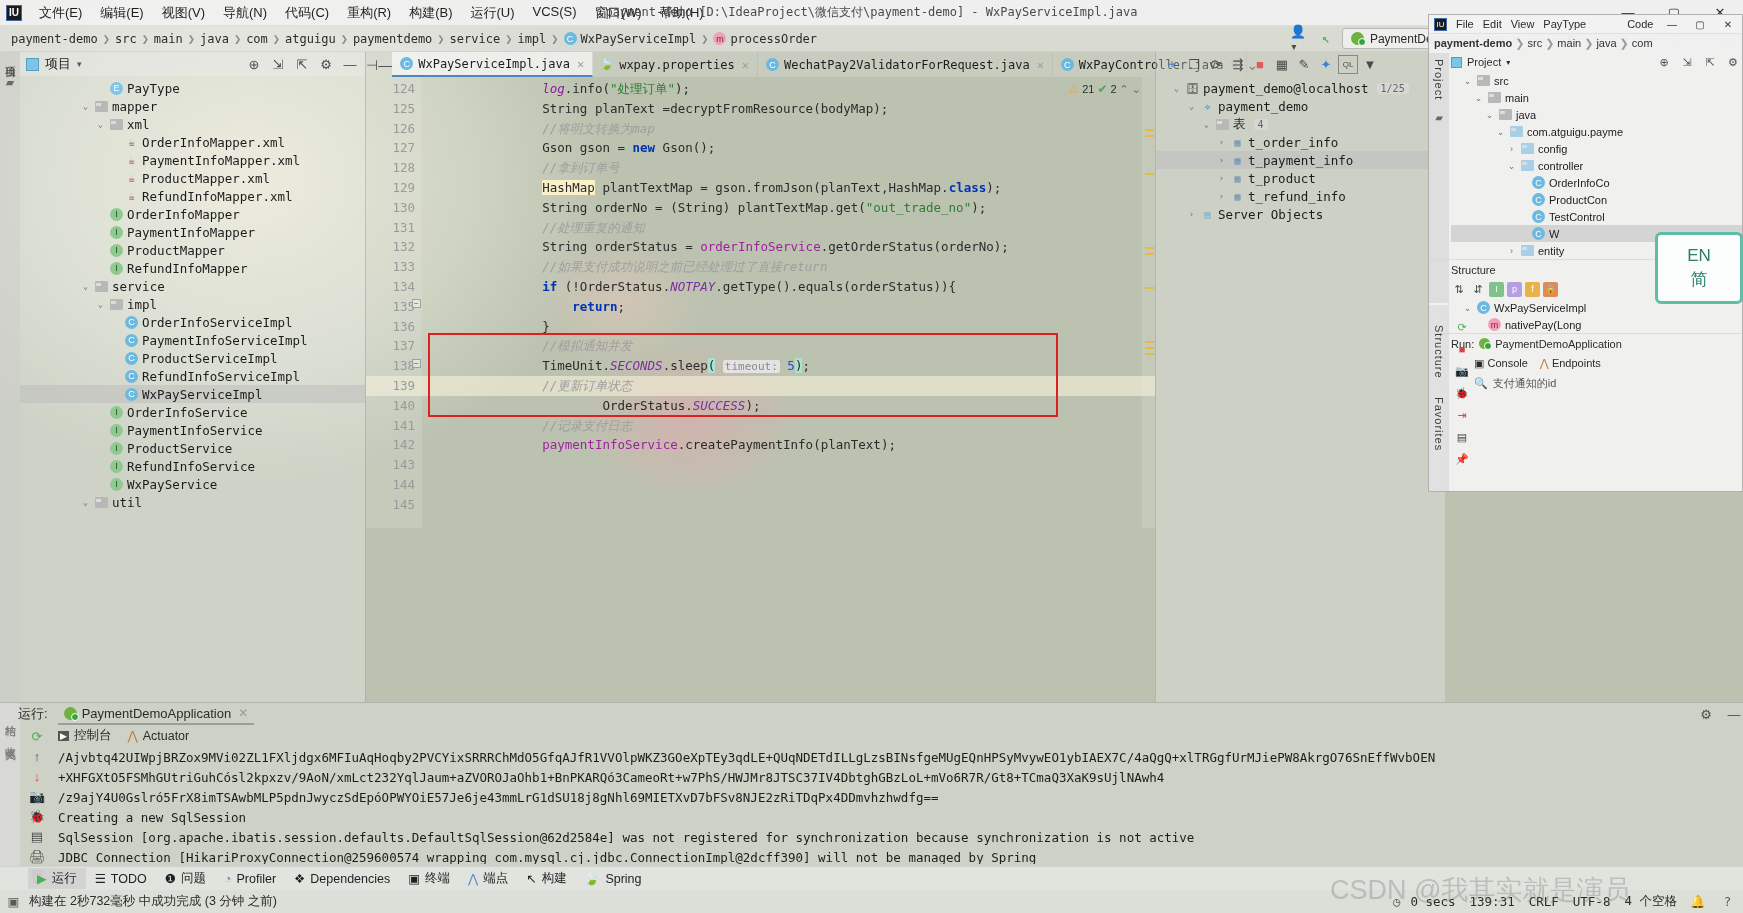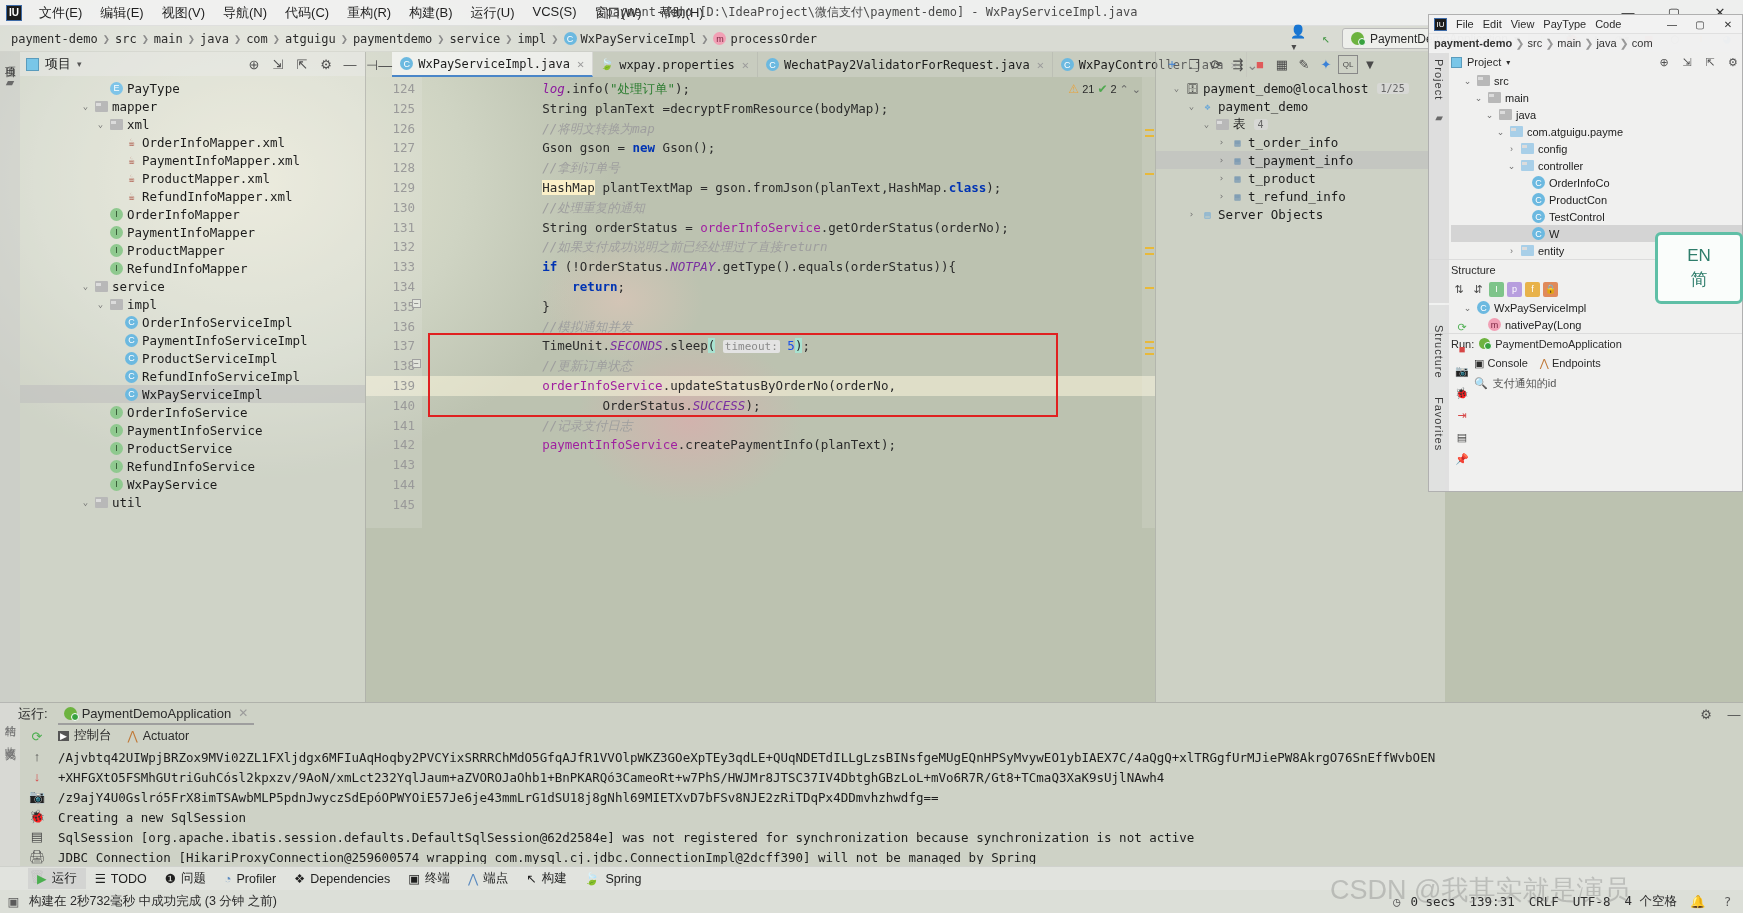--- a/index.html
+++ b/index.html
@@ -545,30 +545,30 @@
       <div class="fold" style="top:222px;">−</div>
       <div class="fold" style="top:282px;">−</div>
     </div>
     <div id="code">
         <div class="cl">        <span class="fld">log</span>.info(<span class="str">"处理订单"</span>);</div>
         <div class="cl">        String planText =decryptFromResource(bodyMap);</div>
         <div class="cl">        <span class="cmt">//将明文转换为map</span></div>
         <div class="cl">        Gson gson = <span class="kw">new</span> Gson();</div>
         <div class="cl">        <span class="cmt">//拿到订单号</span></div>
         <div class="cl">        <span class="hl-hashmap">HashMap</span> plantTextMap = gson.fromJson(planText,HashMap.<span class="kw">class</span>);</div>
+        <div class="cl">        String orderNo = (String) plantTextMap.get(<span class="str">"out_trade_no"</span>);</div>
         <div class="cl">        <span class="cmt">//处理重复的通知</span></div>
         <div class="cl">        String orderStatus = <span class="svc">orderInfoService</span>.getOrderStatus(orderNo);</div>
         <div class="cl">        <span class="cmt">//如果支付成功说明之前已经处理过了直接return</span></div>
         <div class="cl">        <span class="kw">if</span> (!OrderStatus.<span class="sconst">NOTPAY</span>.getType().equals(orderStatus)){</div>
         <div class="cl">            <span class="kw">return</span>;</div>
         <div class="cl">        }</div>
         <div class="cl">        <span class="cmt">//模拟通知并发</span></div>
         <div class="cl">        TimeUnit.<span class="sconst">SECONDS</span>.sleep<span class="sel-paren">(</span> <span class="param-hint">timeout:</span> <span class="num">5</span><span class="sel-paren">)</span>;</div>
         <div class="cl">        <span class="cmt">//更新订单状态</span></div>
-        <div class="cl">        <span class="svc">orderInfoService</span>.updateStatusByOrderNo(orderNo,</div>
         <div class="cl">                OrderStatus.<span class="sconst">SUCCESS</span>);</div>
         <div class="cl">        <span class="cmt">//记录支付日志</span></div>
         <div class="cl">        <span class="svc">paymentInfoService</span>.createPaymentInfo(planText);</div>
         <div class="cl">&nbsp;</div>
       </div>
     <div id="redbox" style="left: 62px; top: 256.4px; width: 630px; height: 83.2px;"></div>
     <div id="marker-bar">
       <div class="mk" style="top:52px;"></div>
       <div class="mk" style="top:58px;"></div>
       <div class="mk" style="top:96px;"></div>
@@ -650,21 +650,21 @@
 </div>
 
 <div class="pane" id="win2">
   <div class="w2-menu">
     <span class="w2-logo">IU</span>
     <span id="w2menu" style="display:flex;gap:9px;">
         <span style="text-decoration: underline transparent;">File</span>
         <span style="text-decoration: underline transparent;">Edit</span>
         <span style="text-decoration: underline transparent;">View</span>
         <span style="text-decoration: underline transparent;">PayType</span>
-        <span style="text-decoration: underline transparent;">Code</span>
+        <span style="text-decoration: underline transparent; margin-left: 32px;">Code</span>
       </span>
   </div>
   <div class="w2-crumbs">
     <span id="w2crumbs" style="display:flex;gap:3px;align-items:center;">
         <span style="font-weight: bold;">payment-demo</span>
         <span style="color: rgb(153, 153, 153);">❯</span>
         <span>src</span>
         <span style="color: rgb(153, 153, 153);">❯</span>
         <span>main</span>
         <span style="color: rgb(153, 153, 153);">❯</span>

